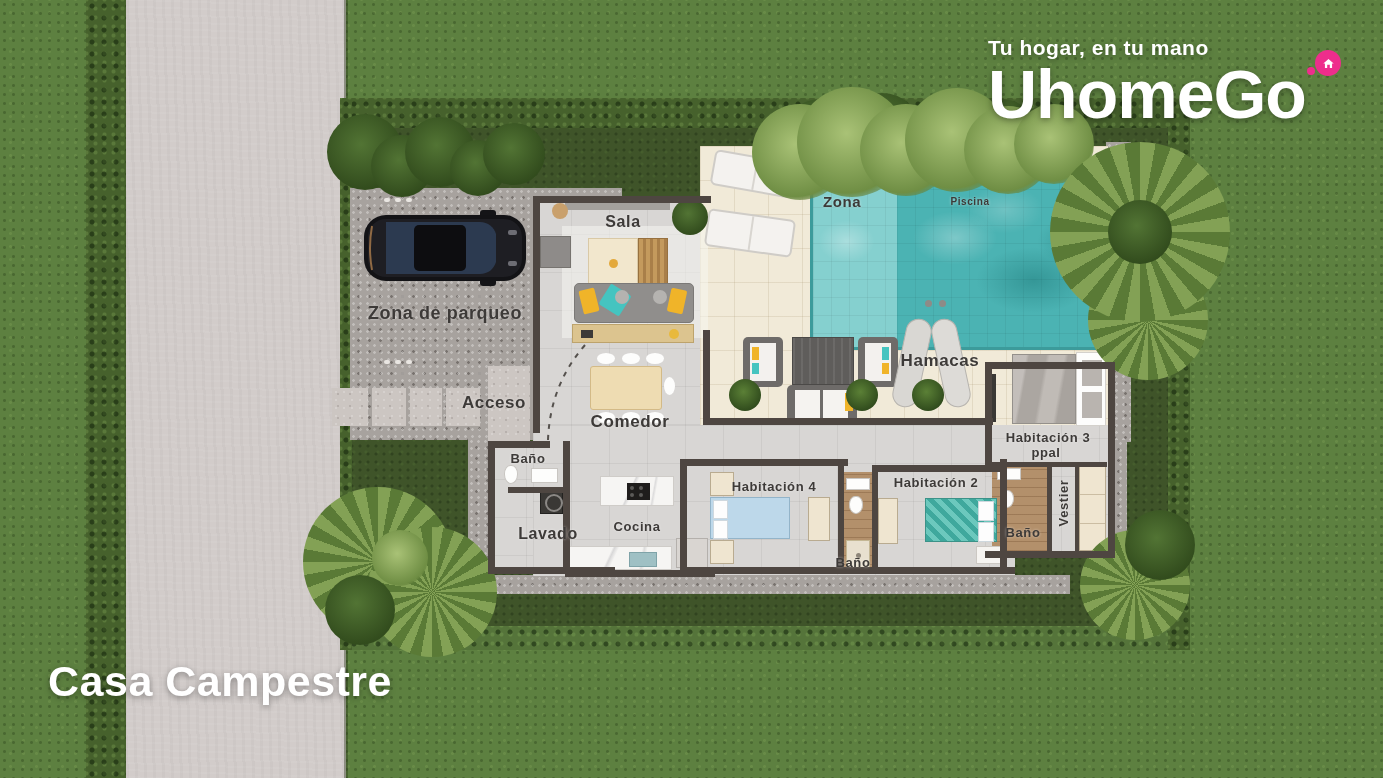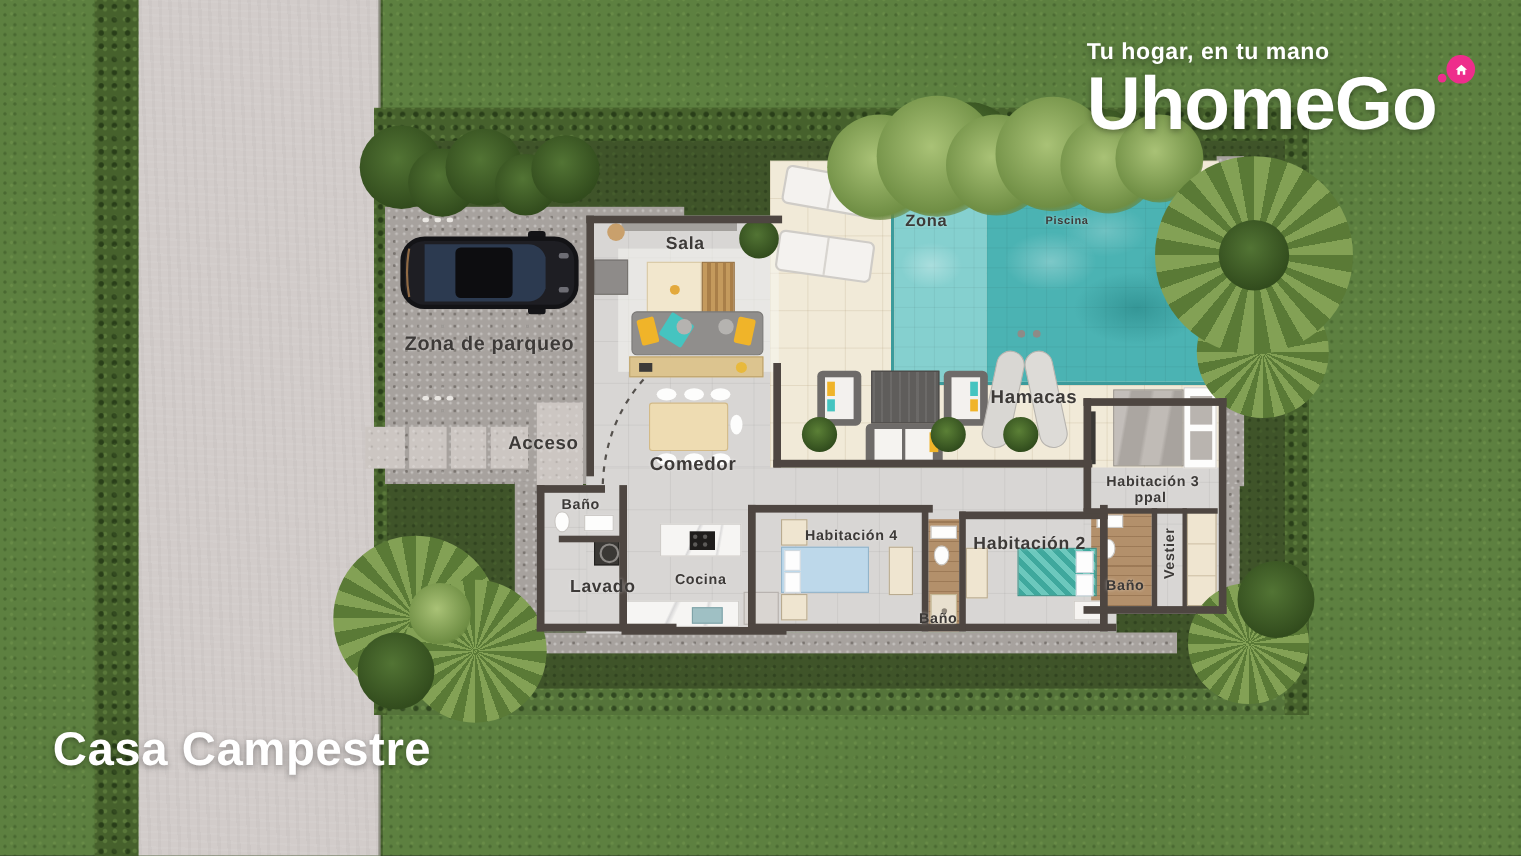--- a/index.html
+++ b/index.html
@@ -270,21 +270,21 @@
   <div class="lbl" style="left:842px;top:201px;font-size:15px;">Zona</div>
   <div class="lbl" style="left:970px;top:201px;font-size:10px;">Piscina</div>
   <div class="lbl" style="left:445px;top:313px;font-size:18px;">Zona de parqueo</div>
   <div class="lbl" style="left:494px;top:403px;font-size:17px;text-align:right;">Acceso</div>
   <div class="lbl" style="left:630px;top:422px;font-size:17px;">Comedor</div>
   <div class="lbl" style="left:940px;top:361px;font-size:17px;">Hamacas</div>
   <div class="lbl" style="left:1048px;top:437px;font-size:13px;">Habitación 3</div>
   <div class="lbl" style="left:1046px;top:452px;font-size:13px;">ppal</div>
   <div class="lbl" style="left:528px;top:458px;font-size:13px;">Baño</div>
   <div class="lbl" style="left:774px;top:486px;font-size:13px;">Habitación 4</div>
-  <div class="lbl" style="left:936px;top:482px;font-size:16px;margin-top:13px;">Habitación 2</div>
+  <div class="lbl" style="left:936px;top:482px;font-size:13px;">Habitación 2</div>
   <div class="lbl" style="left:548px;top:534px;font-size:16px;">Lavado</div>
   <div class="lbl" style="left:637px;top:526px;font-size:13px;">Cocina</div>
   <div class="lbl" style="left:853px;top:562px;font-size:13px;">Baño</div>
   <div class="lbl" style="left:1023px;top:532px;font-size:13px;">Baño</div>
   <div class="lbl vert" style="left:1063px;top:503px;font-size:13px;">Vestier</div>
 
   <div id="logo-block">
     <div id="tagline" class="white-text">Tu hogar, en tu mano</div>
     <div id="logo-text" class="white-text">UhomeGo</div>
   </div>

